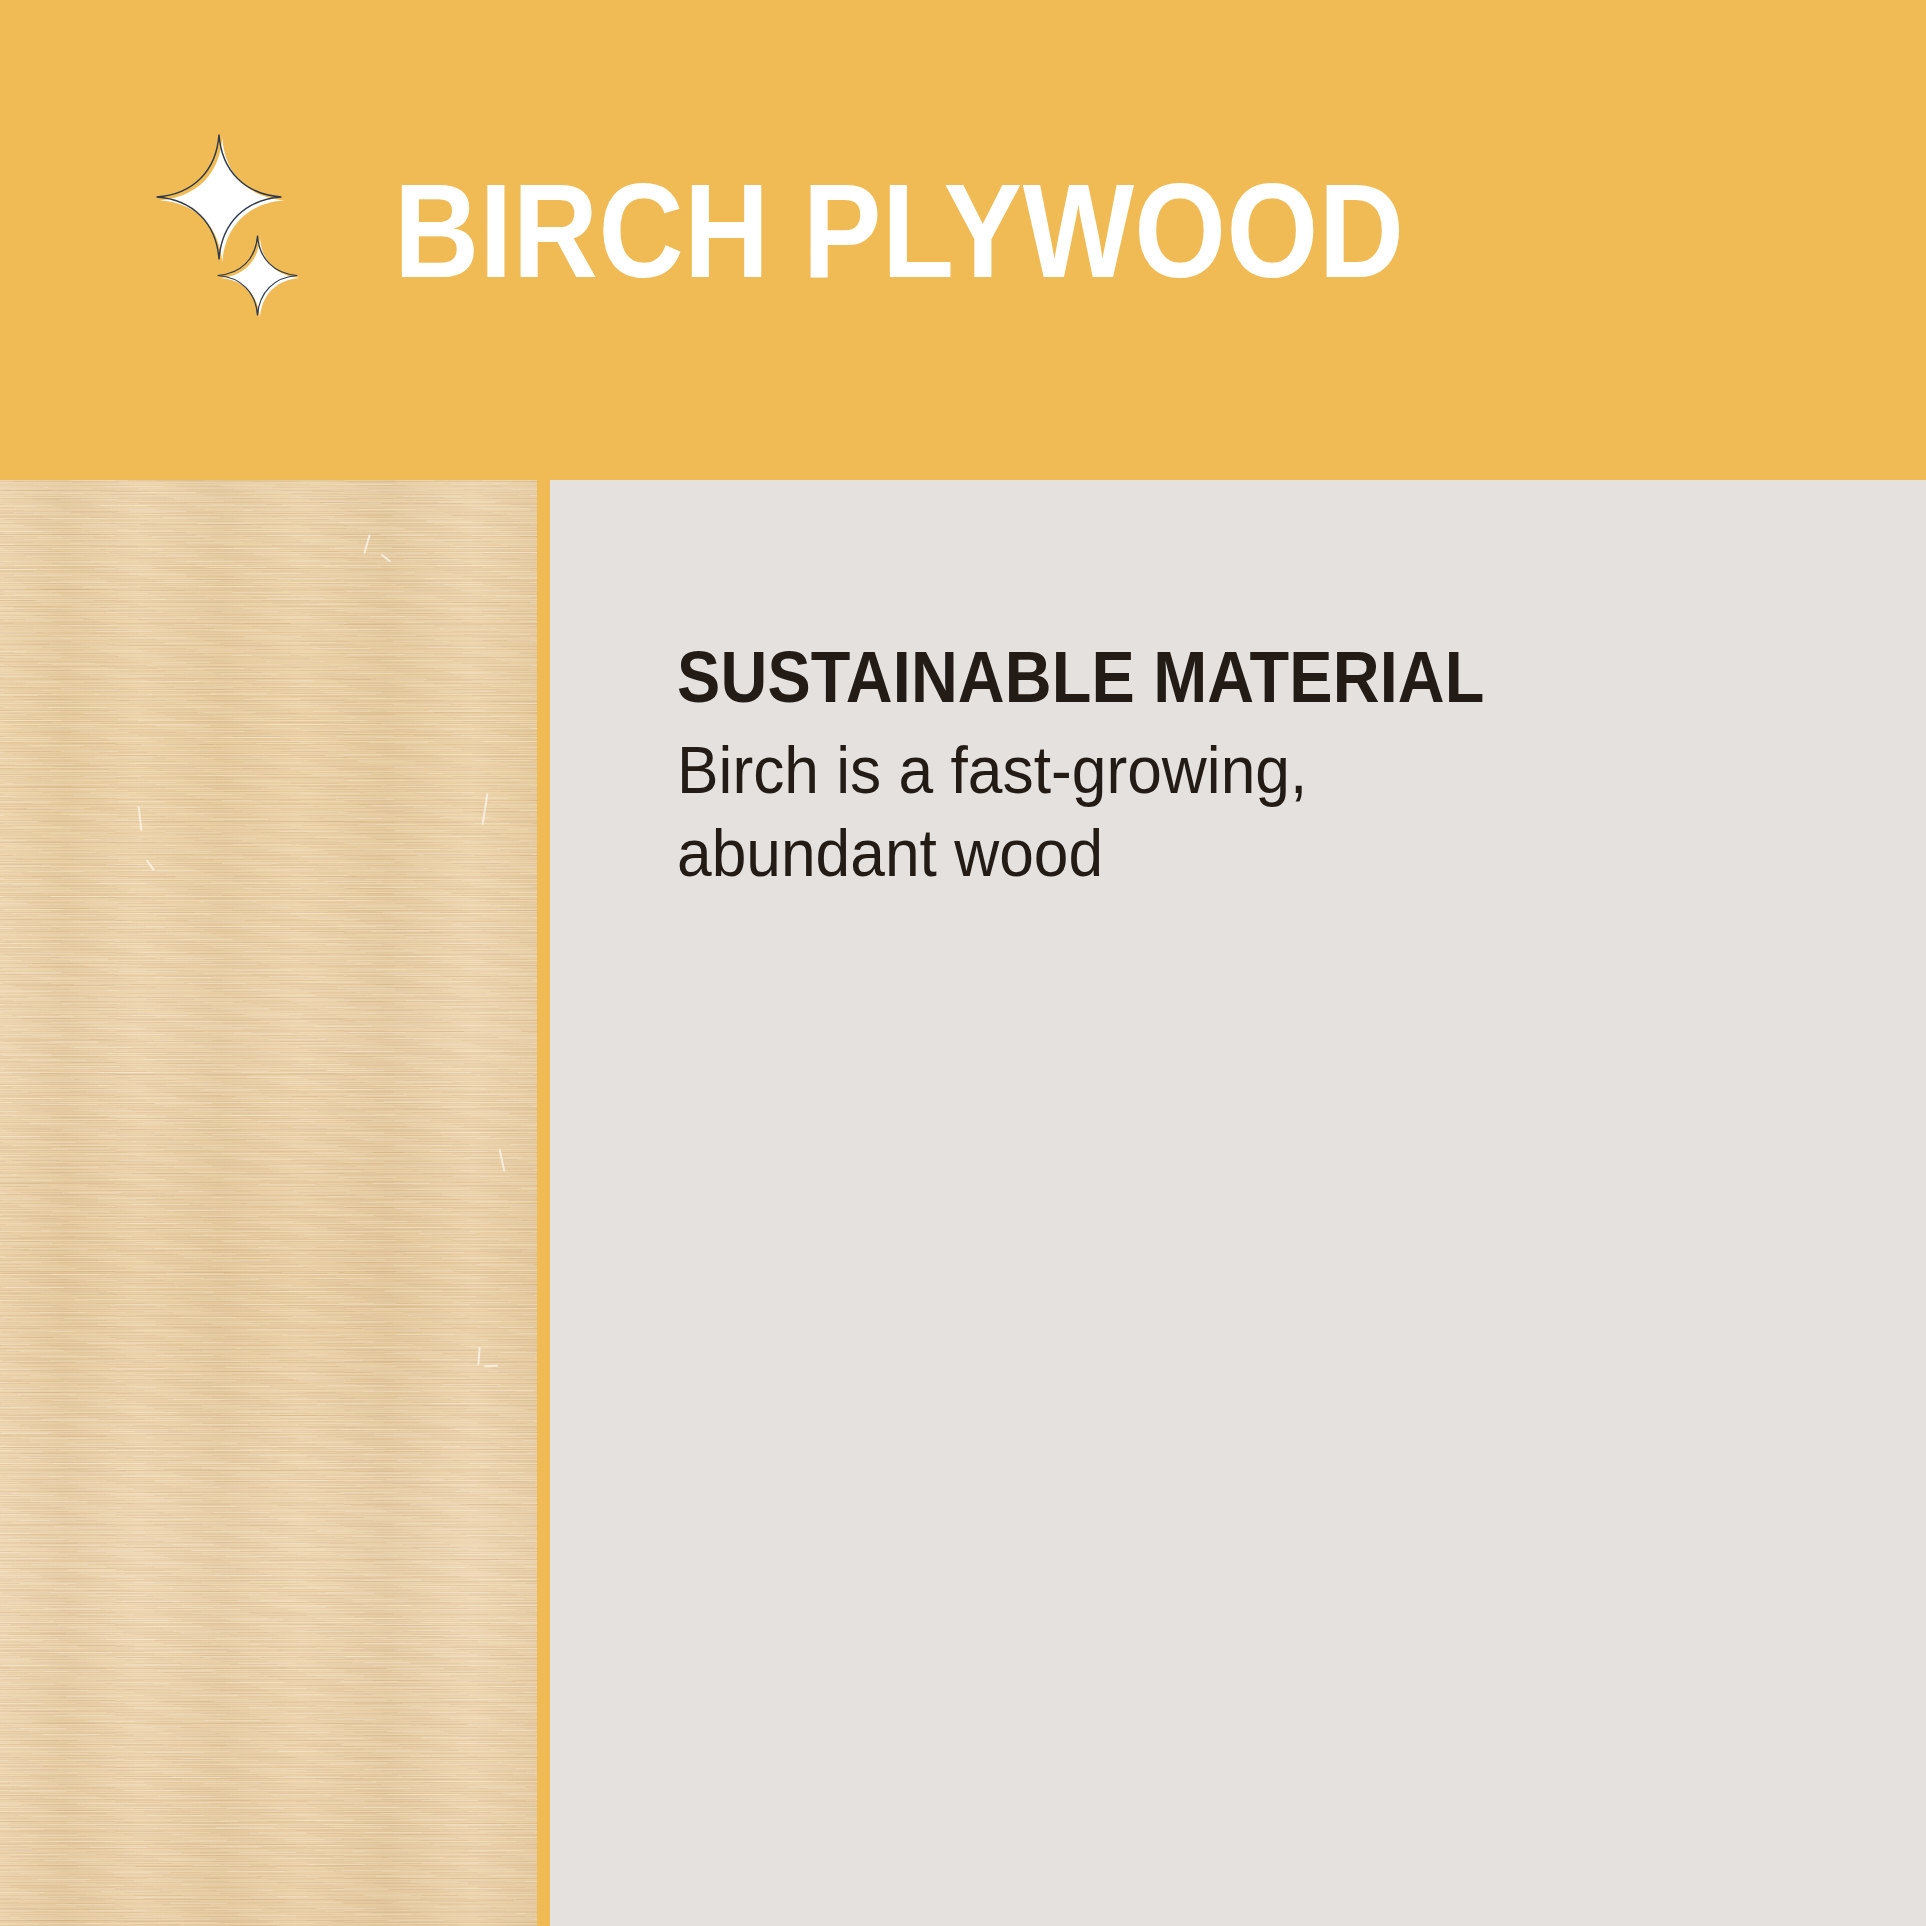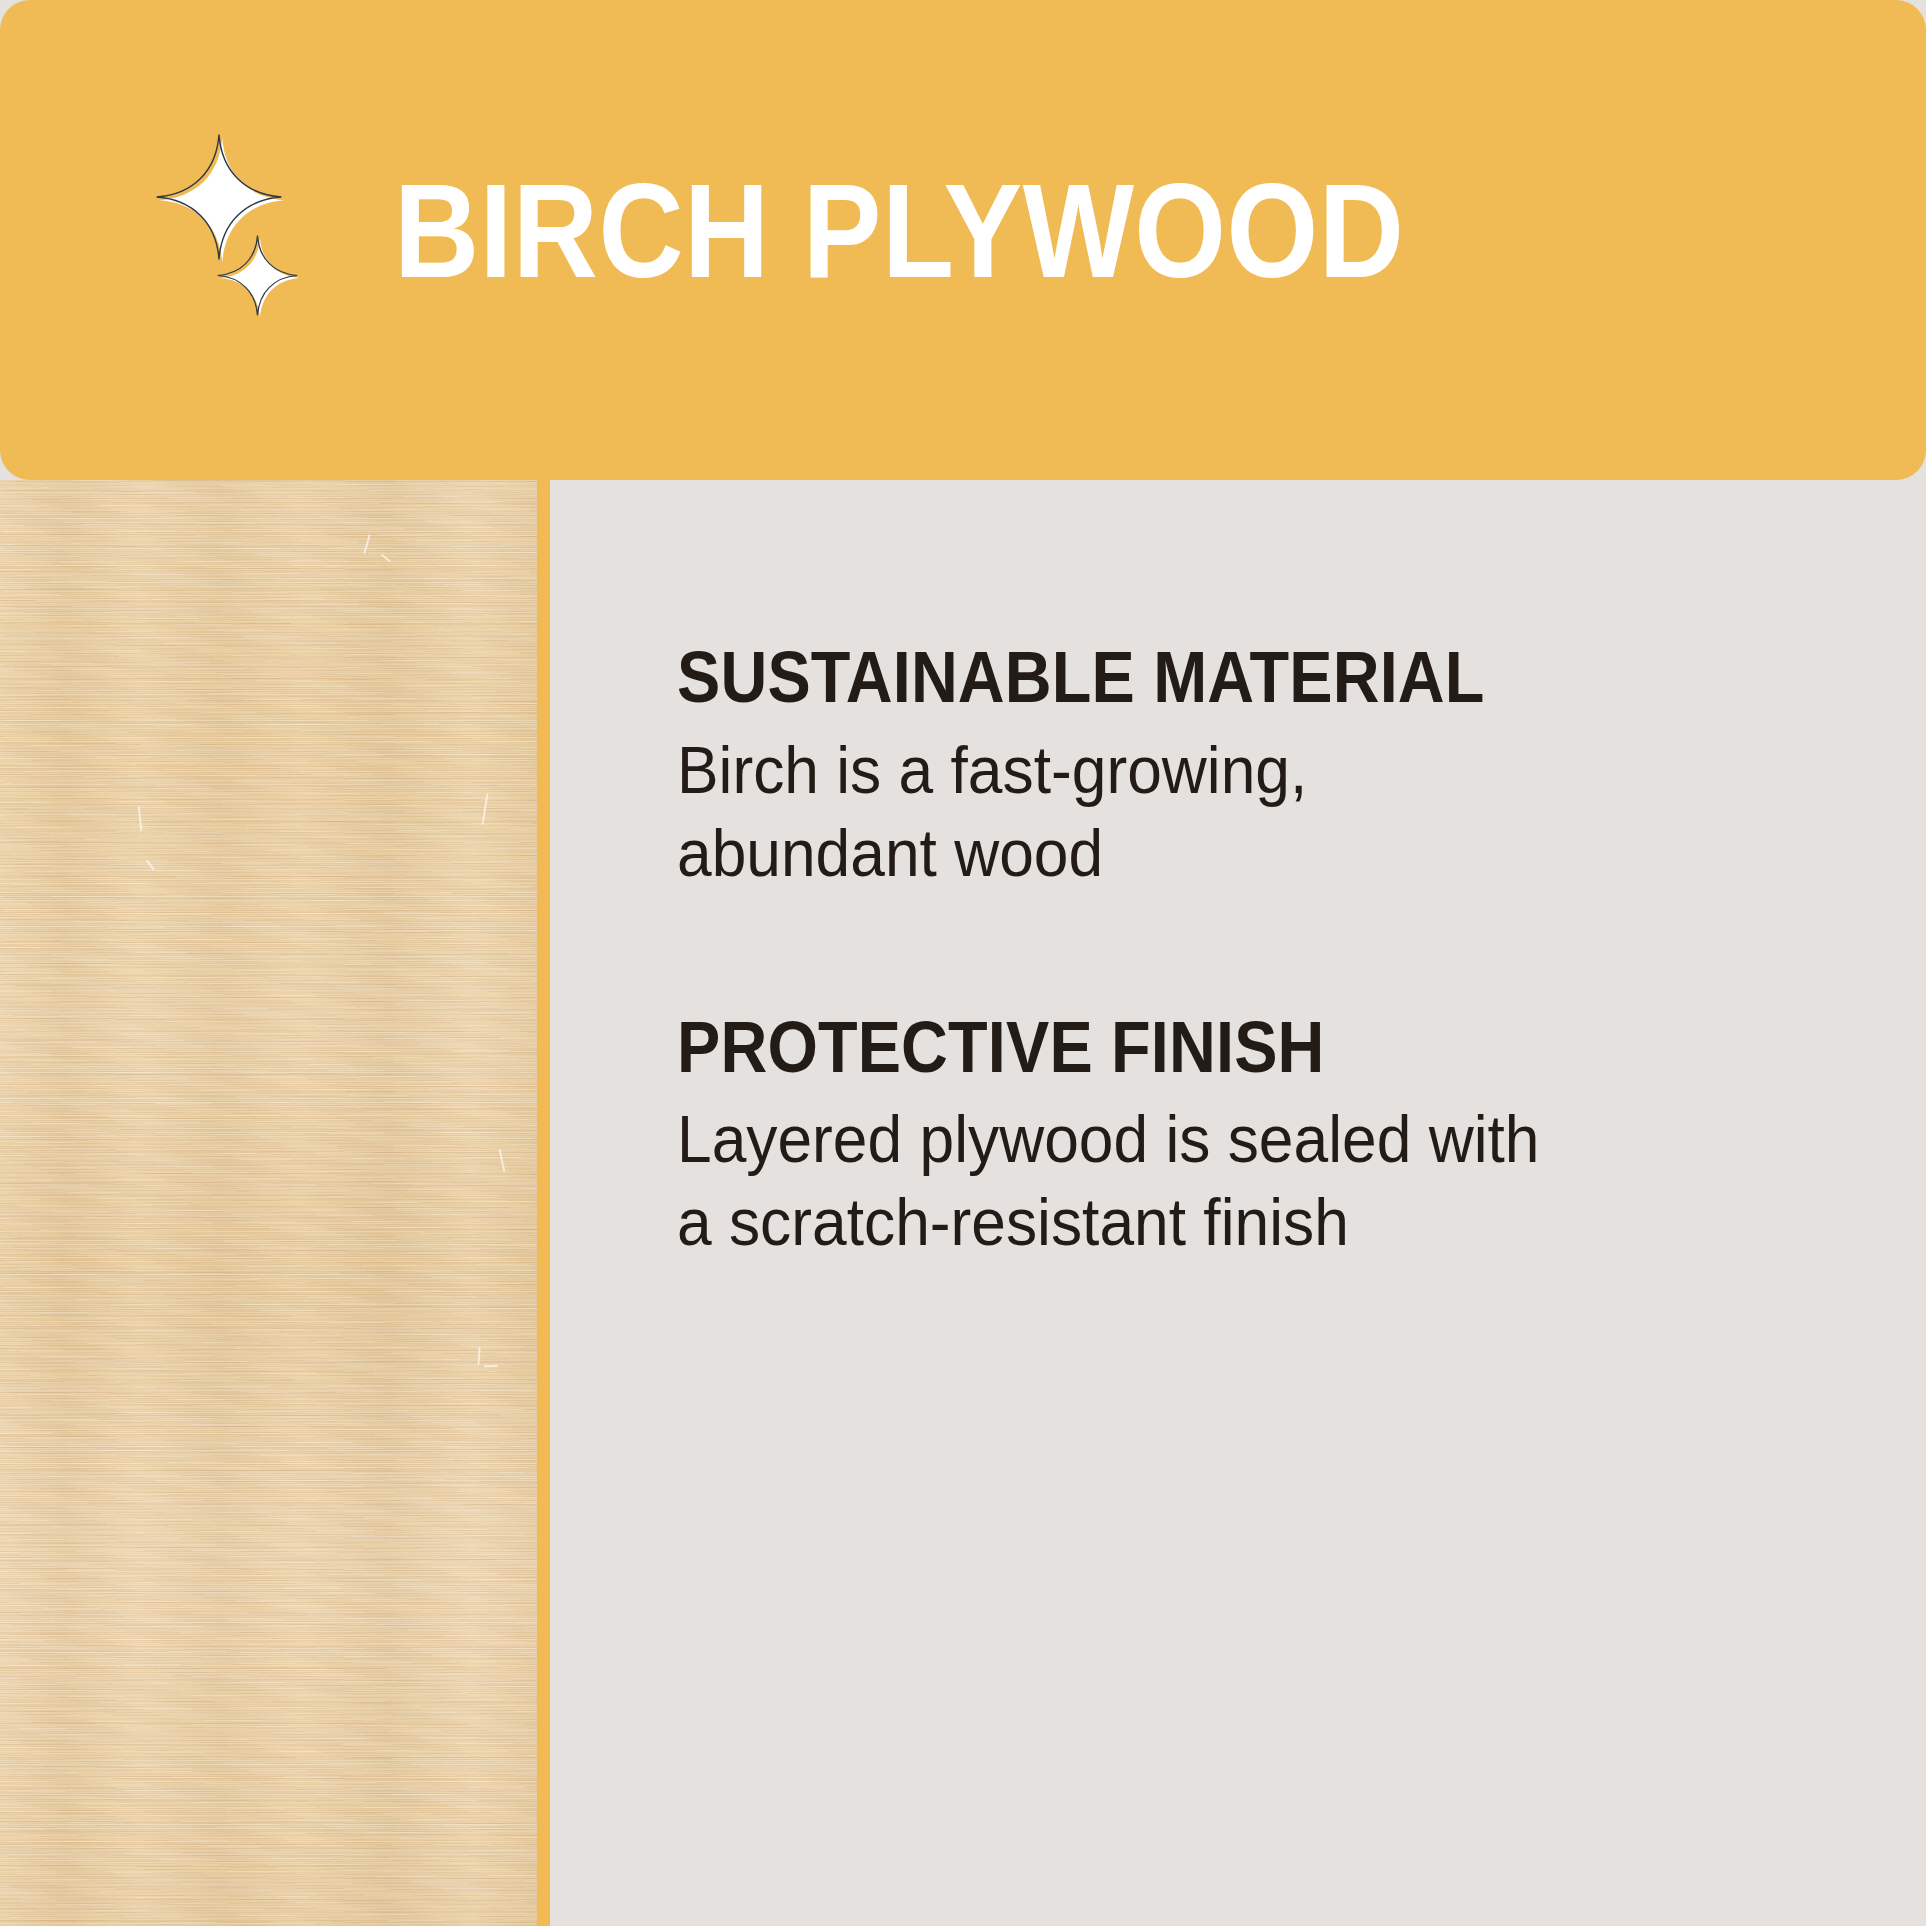--- a/index.html
+++ b/index.html
@@ -21,21 +21,20 @@
 
   
   .header-banner {
     position: absolute;
     left: 0;
     top: 0;
     width: 1926px;
     height: 480px;
     background: #F0BB54;
     overflow: hidden;
-    border-radius: 30px;
   }
 
   .sparkle-cluster {
     position: absolute;
     left: 154px;
     top: 132px;
     width: 159px;
     height: 202px;
   }
 
@@ -236,26 +235,19 @@
     <div class="features-list">
 
       <div class="feature-block">
         <div class="feature-heading">SUSTAINABLE MATERIAL</div>
         <div class="feature-body">
           <span class="body-line">Birch is a fast-growing,</span>
           <span class="body-line">abundant wood</span>
         </div>
       </div>
 
-      <div class="feature-block">
-        <div class="feature-heading">PROTECTIVE FINISH</div>
-        <div class="feature-body">
-          <span class="body-line">Layered plywood is sealed with</span>
-          <span class="body-line">a scratch-resistant finish</span>
-        </div>
-      </div>
 
 
     </div>
   </div>
 
 </div>
 
 
 </body></html>

